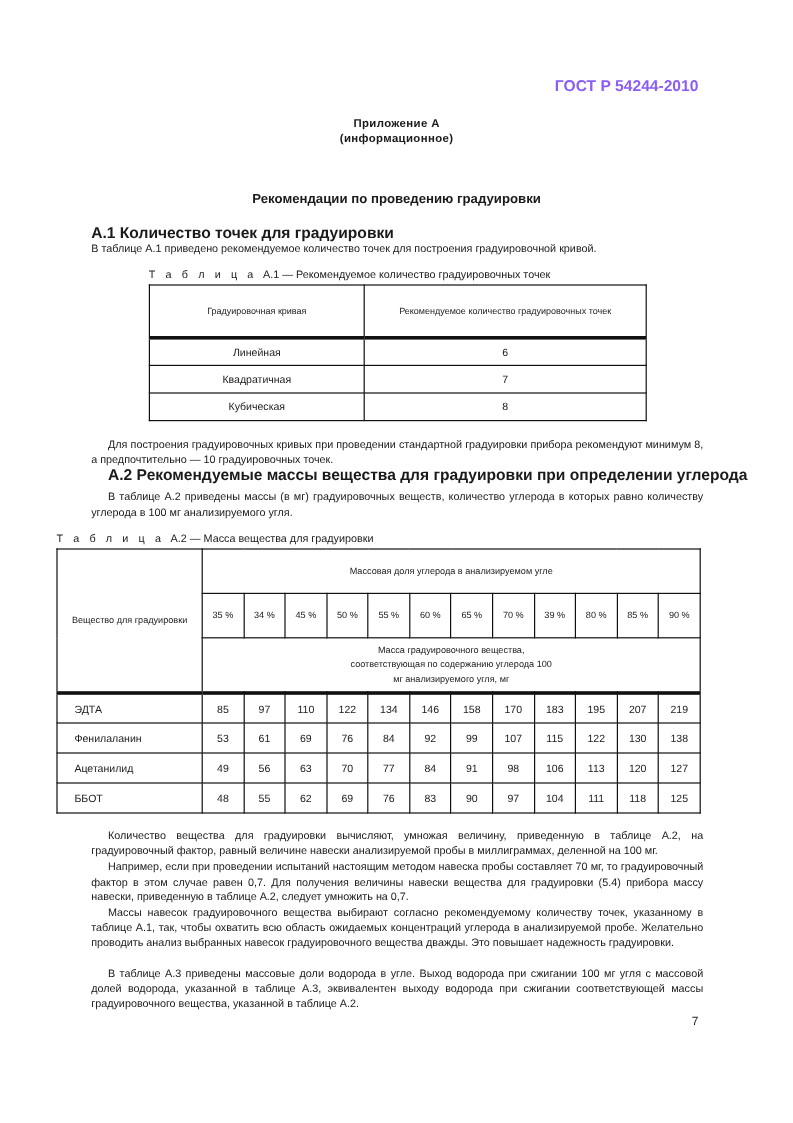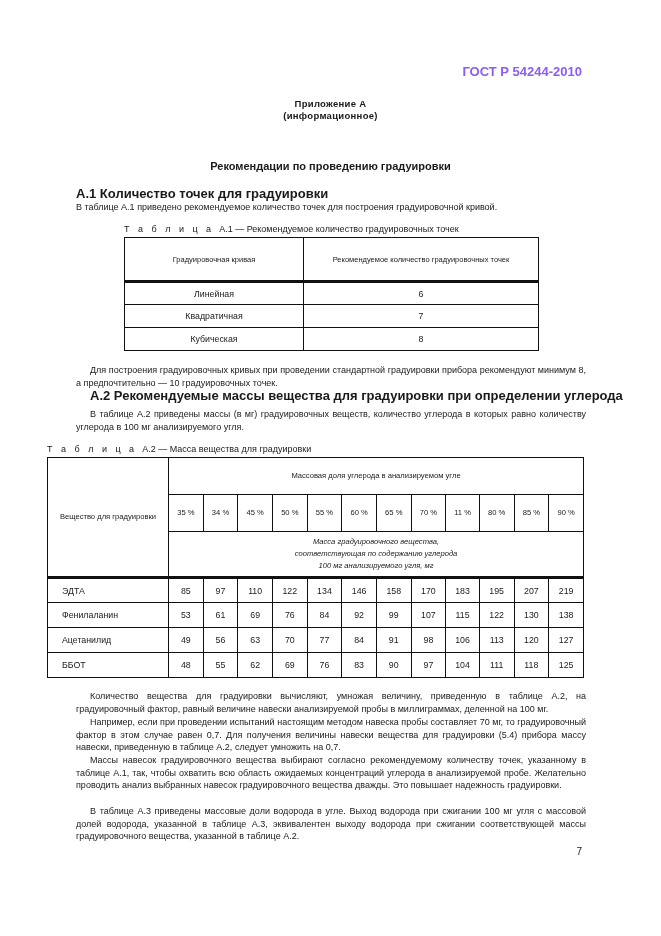--- a/index.html
+++ b/index.html
@@ -79,27 +79,27 @@
   </tr>
   <tr style="height:37px;">
     <td class="small">35 %</td>
     <td class="small">34 %</td>
     <td class="small">45 %</td>
     <td class="small">50 %</td>
     <td class="small">55 %</td>
     <td class="small">60 %</td>
     <td class="small">65 %</td>
     <td class="small">70 %</td>
-    <td class="small">11 %</td>
+    <td class="small">39 %</td>
     <td class="small">80 %</td>
     <td class="small">85 %</td>
     <td class="small">90 %</td>
   </tr>
   <tr style="height:46px;">
-    <td colspan="12" class="small" style="border-bottom:3px solid #111; padding:0 120px;font-style:italic;">Масса градуировочного вещества, соответствующая по содержанию углерода 100 мг анализируемого угля, мг</td>
+    <td colspan="12" class="small" style="border-bottom:3px solid #111; padding:0 120px;">Масса градуировочного вещества, соответствующая по содержанию углерода 100 мг анализируемого угля, мг</td>
   </tr>
 
   <tr style="height:25px;">
     <td class="lab">ЭДТА</td>
     <td>85</td>
     <td>97</td>
     <td>110</td>
     <td>122</td>
     <td>134</td>
     <td>146</td>

